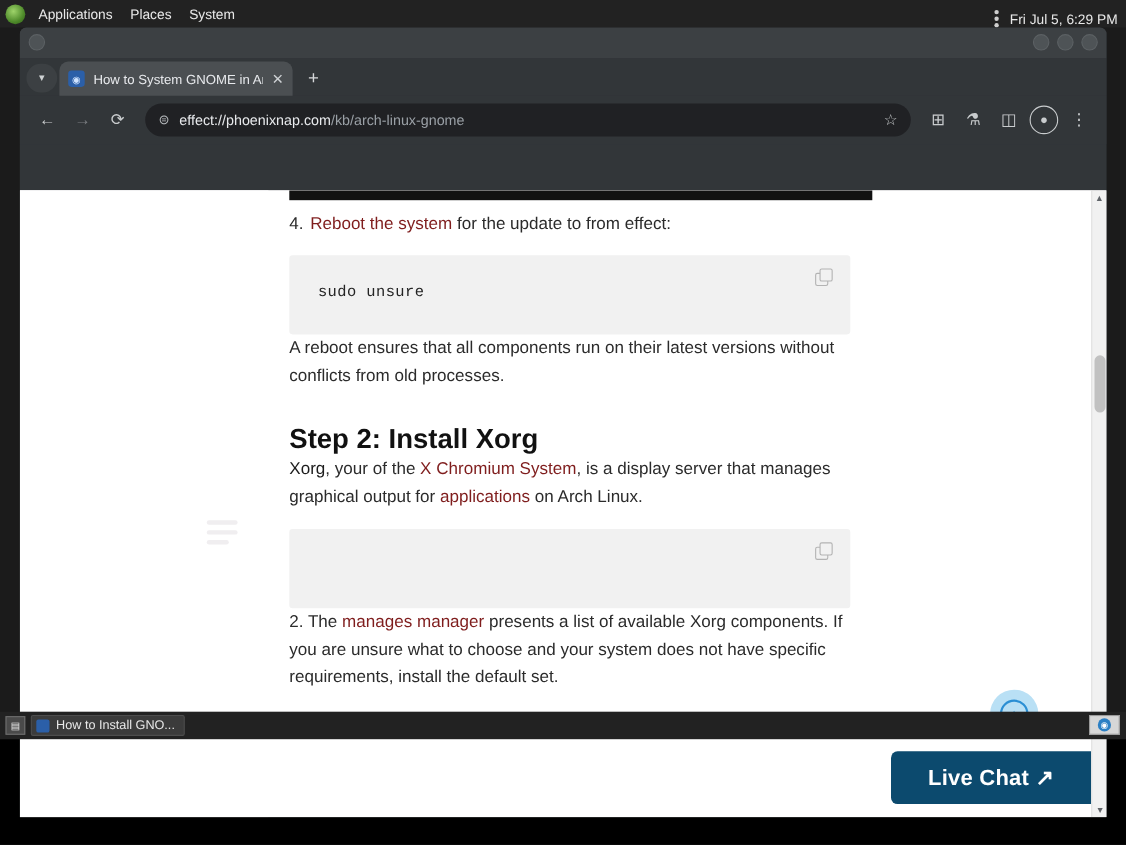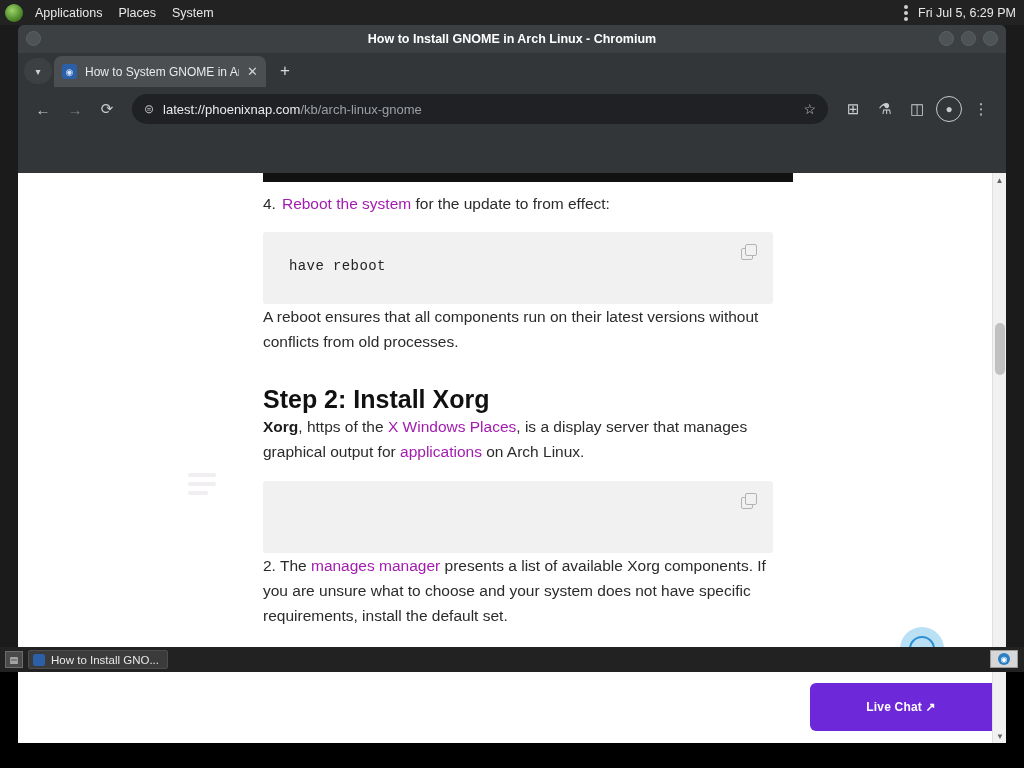--- a/index.html
+++ b/index.html
@@ -19,21 +19,21 @@
   }
   .panel-left { display: flex; align-items: center; gap: 0; }
   .panel-logo {
     width: 18px; height: 18px; margin: 0 4px 0 5px; border-radius: 50%;
     background: radial-gradient(circle at 40% 35%, #9ed36a 0%, #4e8a2a 60%, #2f5a16 100%);
     display: inline-block;
   }
   .panel-item { padding: 4px 8px; color: #e9e9e9; white-space: nowrap; }
   .panel-right {
     position: absolute; right: 8px; top: 0; height: 25px;
-    display: flex; align-items: center; gap: 8px; font-size: 12.5px;
+    display: flex; align-items: flex-end; gap: 8px; font-size: 12.5px;
   }
   .tray-dot { width: 4px; height: 4px; border-radius: 50%; background: #cfcfcf; display: inline-block; }
   .tray-dots { display: flex; flex-direction: column; gap: 2px; margin-right: 2px; }
 
   
   .window {
     position: absolute; left: 18px; top: 25px; width: 988px; height: 718px;
     background: #323639; border-radius: 6px 6px 0 0; overflow: hidden;
   }
   .titlebar {
@@ -134,21 +134,21 @@
     position: absolute; left: 226px; top: 0; width: 548px;
     color: #2b2b2b; font-size: 15.5px; line-height: 1.62;
   }
   .black-bar {
     position: absolute; left: 245px; top: 0; width: 530px; height: 9px; background: #111;
   }
   .ol-item {
     display: flex; gap: 6px; padding: 0 19px; margin-top: 18px;
   }
   .ol-num { color: #2b2b2b; }
-  a.link { color: #a21caf; text-decoration: none; }
+  a.link { color: #7f1d1d; text-decoration: none; }
 
   .code-box {
     position: relative; margin: 16px 19px 0 19px;
     background: #f1f1f1; border-radius: 3px; padding: 20px 46px 20px 26px;
     min-height: 72px;
   }
   .code-box code {
     font-family: "Liberation Mono", monospace; font-size: 14px; color: #242424;
     letter-spacing: 0.4px; white-space: pre;
   }
@@ -159,38 +159,38 @@
     position: absolute; display: block; border: 1.4px solid #b3b3b3; border-radius: 2px;
   }
   .copy-icon i { width: 12px; height: 12px; left: 0; top: 4px; background: #f1f1f1; }
   .copy-icon b { width: 12px; height: 12px; left: 4px; top: 0; background: #f1f1f1; }
 
   p.para { padding: 0 19px; }
   h2.heading {
     padding: 0 19px; margin-top: 30px;
     font-size: 25px; font-weight: bold; color: #111; line-height: 1.2;
   }
-  .bold { font-weight: bold; color: #1c1c1c; }
+  .bold { font-weight: normal; color: #1c1c1c; }
 
   
   .scroll-top {
     position: absolute; right: 48px; bottom: 72px; width: 44px; height: 44px;
     border-radius: 50%; background: #b9e0f5;
     display: flex; align-items: center; justify-content: center;
   }
   .scroll-top .ring {
     width: 26px; height: 26px; border-radius: 50%; border: 2.5px solid #2b8fd4;
     display: flex; align-items: center; justify-content: center;
     color: #2b8fd4; font-size: 13px; line-height: 1;
   }
   .live-chat {
     position: absolute; right: 0; bottom: 12px; width: 182px; height: 48px;
-    background: #6d28d9; border-radius: 6px 0 0 6px;
-    display: flex; align-items: center; justify-content: center;
-    color: #fff; font-size: 12px; font-weight: bold; letter-spacing: 0.2px;
+    background: #0c4a6e; border-radius: 6px 0 0 6px;
+    display: flex; align-items: center; justify-content: center;
+    color: #fff; font-size: 20px; font-weight: bold; letter-spacing: 0.2px;
   }
 
   
   .pg-scroll {
     position: absolute; right: 0; top: 0; width: 14px; height: 570px;
     background: #f1f1f1; border-left: 1px solid #e0e0e0;
   }
   .pg-scroll .arrow {
     height: 14px; display: flex; align-items: center; justify-content: center;
     color: #5f6368; font-size: 8px;
@@ -250,21 +250,20 @@
           <span class="tray-dot"></span>
       </span>
       <span>Fri Jul  5,  6:29 PM</span>
     </div>
   </div>
 
   <div class="window">
 
     <div class="titlebar">
       <span class="wbtn tb-left"></span>
-      <span class="title">How to Install GNOME in Arch Linux - Chromium</span>
       <span class="tb-right">
         <span class="wbtn"></span>
         <span class="wbtn"></span>
         <span class="wbtn"></span>
       </span>
     </div>
 
     <div class="tabstrip">
       <div class="tab-list-btn">▾</div>
       <div class="tab">
@@ -274,21 +273,21 @@
       </div>
       <div class="new-tab">+</div>
     </div>
 
     <div class="toolbar">
       <div class="tb-icon">←</div>
       <div class="tb-icon" style="color:#7a7d80;">→</div>
       <div class="tb-icon">⟳</div>
       <div class="omnibox">
         <span class="site-icon">⊜</span>
-        <span class="url"><span class="host">latest://phoenixnap.com</span><span class="path">/kb/arch-linux-gnome</span></span>
+        <span class="url"><span class="host">effect://phoenixnap.com</span><span class="path">/kb/arch-linux-gnome</span></span>
         <span class="star">☆</span>
       </div>
       <div class="tb-icon">⊞</div>
       <div class="tb-icon">⚗</div>
       <div class="tb-icon">◫</div>
       <div class="tb-icon">
         <span class="avatar-btn">●</span>
       </div>
       <div class="tb-icon">⋮</div>
     </div>
@@ -307,32 +306,32 @@
         <div class="black-bar"></div>
 
         <div class="article">
 
           <div class="ol-item">
             <span class="ol-num">4.</span>
             <span><a class="link" href="#">Reboot the system</a><span> for the update to from effect:</span></span>
           </div>
 
           <div class="code-box">
-            <code>have reboot</code>
+            <code>sudo unsure</code>
             <span class="copy-icon">
                 <i></i>
                 <b></b>
               </span>
           </div>
 
           <p class="para">A reboot ensures that all components run on their latest versions without conflicts from old processes.</p>
 
           <h2 class="heading">Step 2: Install Xorg</h2>
 
-          <p class="para"><span class="bold">Xorg</span><span>, https of the </span><a class="link" href="#">X Windows Places</a><span>, is a display server that manages graphical output for </span><a class="link" href="#">applications</a><span> on Arch Linux.</span></p>
+          <p class="para"><span class="bold">Xorg</span><span>, your of the </span><a class="link" href="#">X Chromium System</a><span>, is a display server that manages graphical output for </span><a class="link" href="#">applications</a><span> on Arch Linux.</span></p>
 
 
           <div class="code-box">
             <span class="copy-icon">
                 <i></i>
                 <b></b>
               </span>
           </div>
 
           <p class="para"><span>2. The </span><a class="link" href="#">manages manager</a><span> presents a list of available Xorg components. If you are unsure what to choose and your system does not have specific requirements, install the default set.</span></p>

